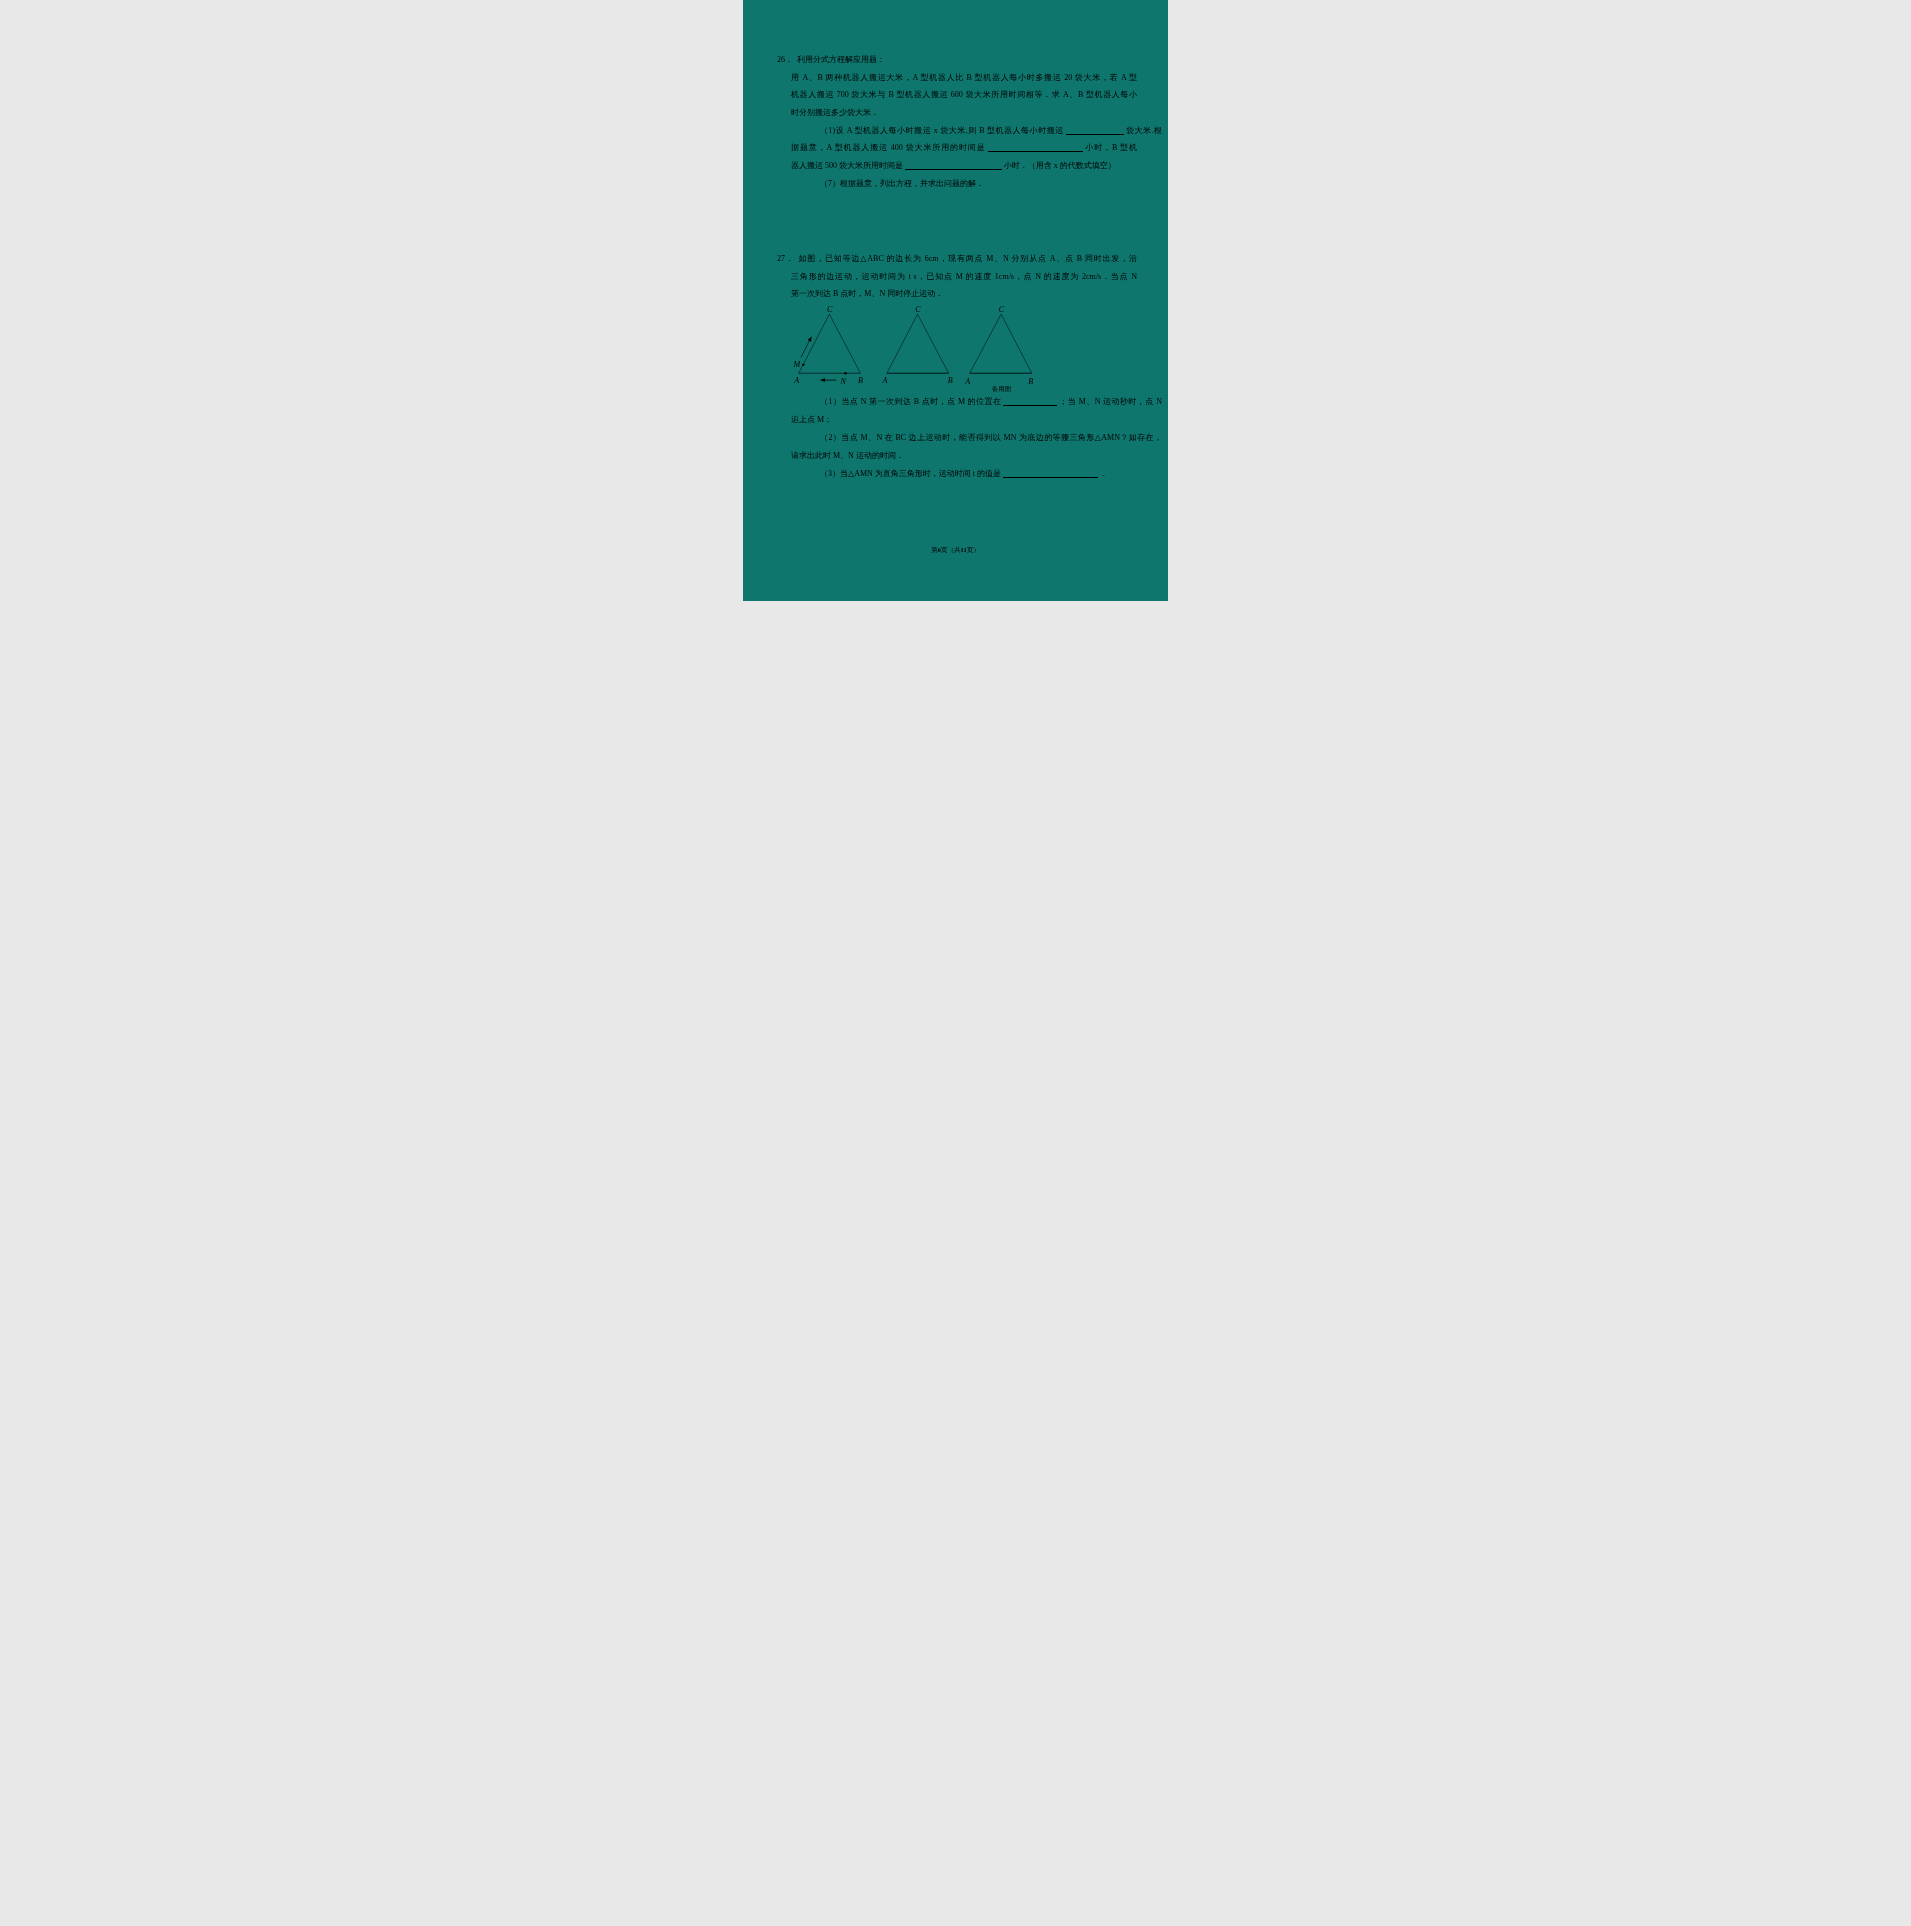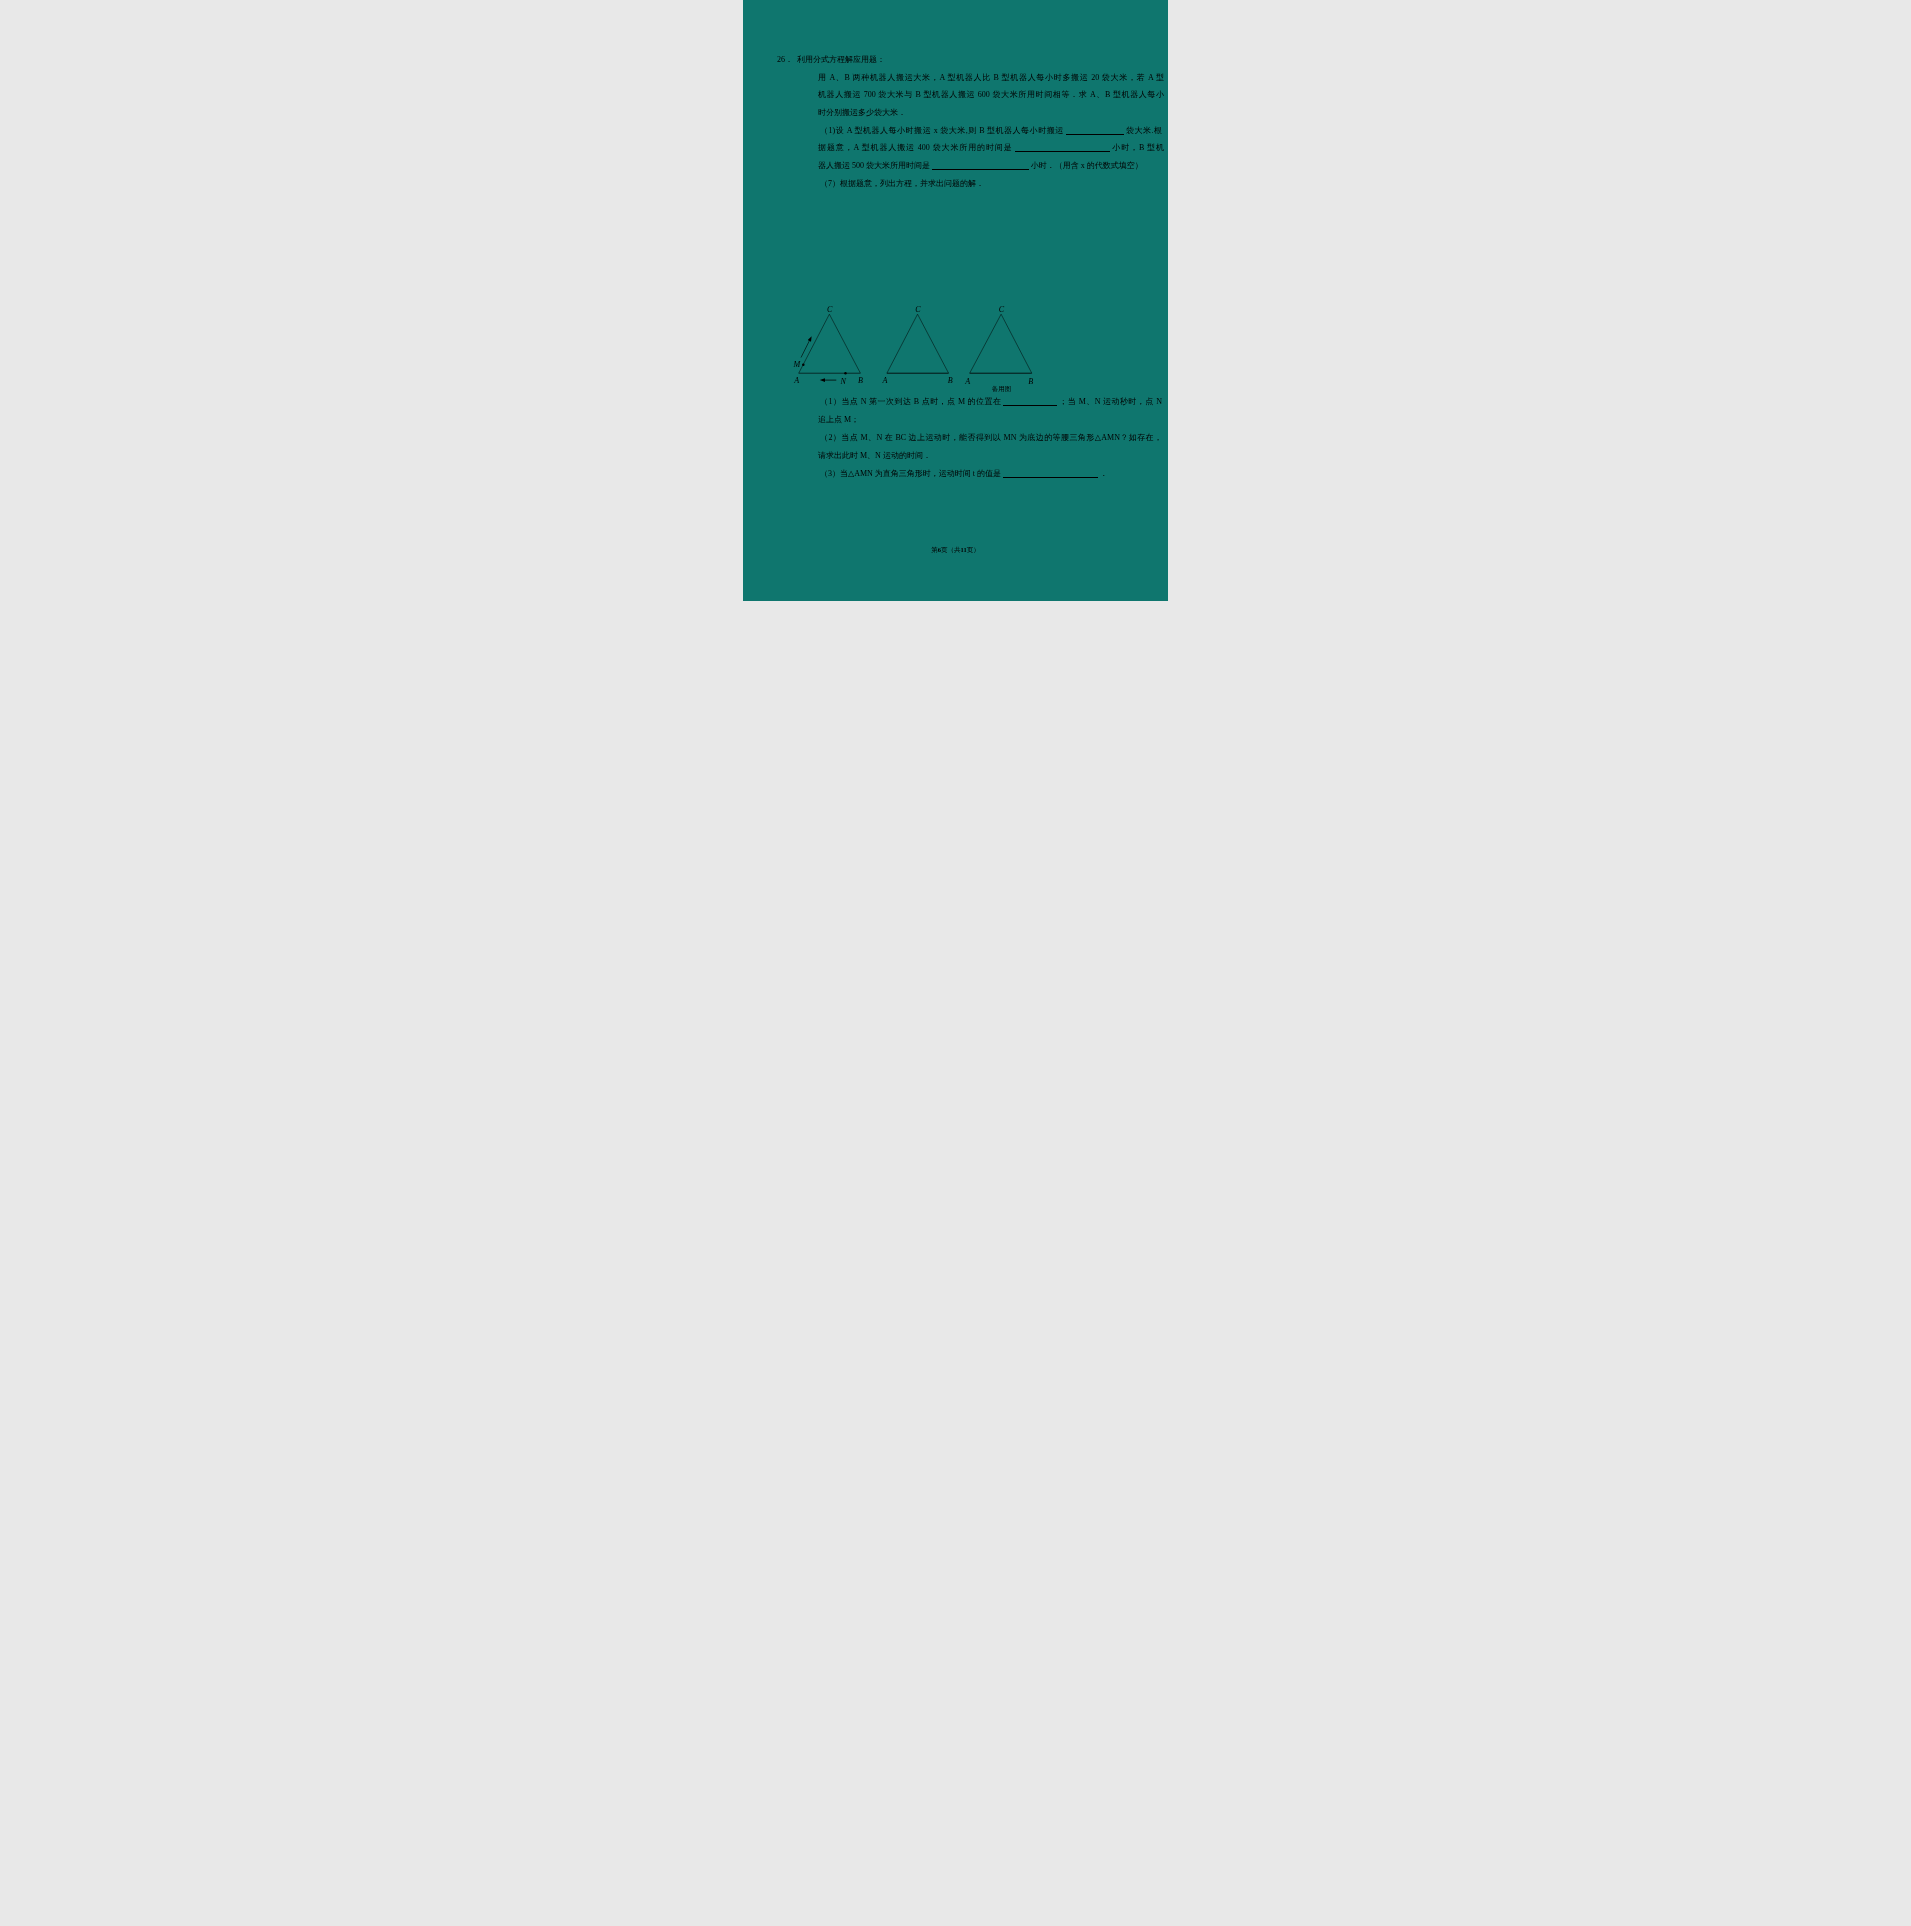--- a/index.html
+++ b/index.html
@@ -12,21 +12,21 @@
     color:#000;
     font-size:8px;
     overflow:hidden;
   }
   .block{position:absolute;left:0;width:425px;}
   .line{height:17.7px;line-height:17.7px;white-space:nowrap;}
   .parts .line{height:18px;line-height:18px;}
   
   .full{text-align:justify;text-align-last:justify;white-space:normal;}
   .ind-num{margin-left:34px;}
-  .ind-para{margin-left:75px;}
+  .ind-para{margin-left:48px;}
   .ind-part{margin-left:77px;}
   .w-num{width:360px;}
   .w-para{width:346px;}
   .w-part{width:342px;}
   .qnum{padding-right:3.9px;}
   .blank{
     display:inline-block;
     border-bottom:0.9px solid #000;
     height:1em;
     vertical-align:-1.9px;
@@ -56,20 +56,25 @@
     <div class="line ind-num"><span class="qnum">26．</span><span>利用分式方程解应用题：</span></div>
     <div class="line ind-para full w-para">用 A、B 两种机器人搬运大米，A 型机器人比 B 型机器人每小时多搬运 20 袋大米，若 A 型</div>
     <div class="line ind-para full w-para">机器人搬运 700 袋大米与 B 型机器人搬运 600 袋大米所用时间相等．求 A、B 型机器人每小</div>
     <div class="line ind-para">时分别搬运多少袋大米．</div>
     <div class="line ind-part full w-part"><span>（1)设 A 型机器人每小时搬运 x 袋大米,则 B 型机器人每小时搬运</span><span class="blank b1"></span><span>袋大米.根</span></div>
     <div class="line ind-para full w-para"><span>据题意，A 型机器人搬运 400 袋大米所用的时间是</span><span class="blank b2"></span><span>小时，B 型机</span></div>
     <div class="line ind-para"><span>器人搬运 500 袋大米所用时间是</span><span class="blank b3"></span><span>小时．（用含 x 的代数式填空）</span></div>
     <div class="line ind-part">（7）根据题意，列出方程，并求出问题的解．</div>
   </div>
 
+  <div class="block" style="top:250px">
+    <div class="line ind-num full w-num"><span class="qnum">27．</span><span>如图，已知等边△ABC 的边长为 6cm，现有两点 M、N 分别从点 A、点 B 同时出发，沿</span></div>
+    <div class="line ind-para full w-para">三角形的边运动，运动时间为 t s，已知点 M 的速度 1cm/s，点 N 的速度为 2cm/s．当点 N</div>
+    <div class="line ind-para">第一次到达 B 点时，M、N 同时停止运动．</div>
+  </div>
 
   <div class="figure">
     <svg width="425" height="92" viewBox="0 0 1102 240" style="font-size:21px">
       <defs>
         <marker id="arrowhead" markerUnits="userSpaceOnUse" markerWidth="16" markerHeight="12" refX="1" refY="5" orient="auto">
           <path d="M0,0 L14,5 L0,10 Z" fill="#000"></path>
         </marker>
       </defs>
 
       <g>

